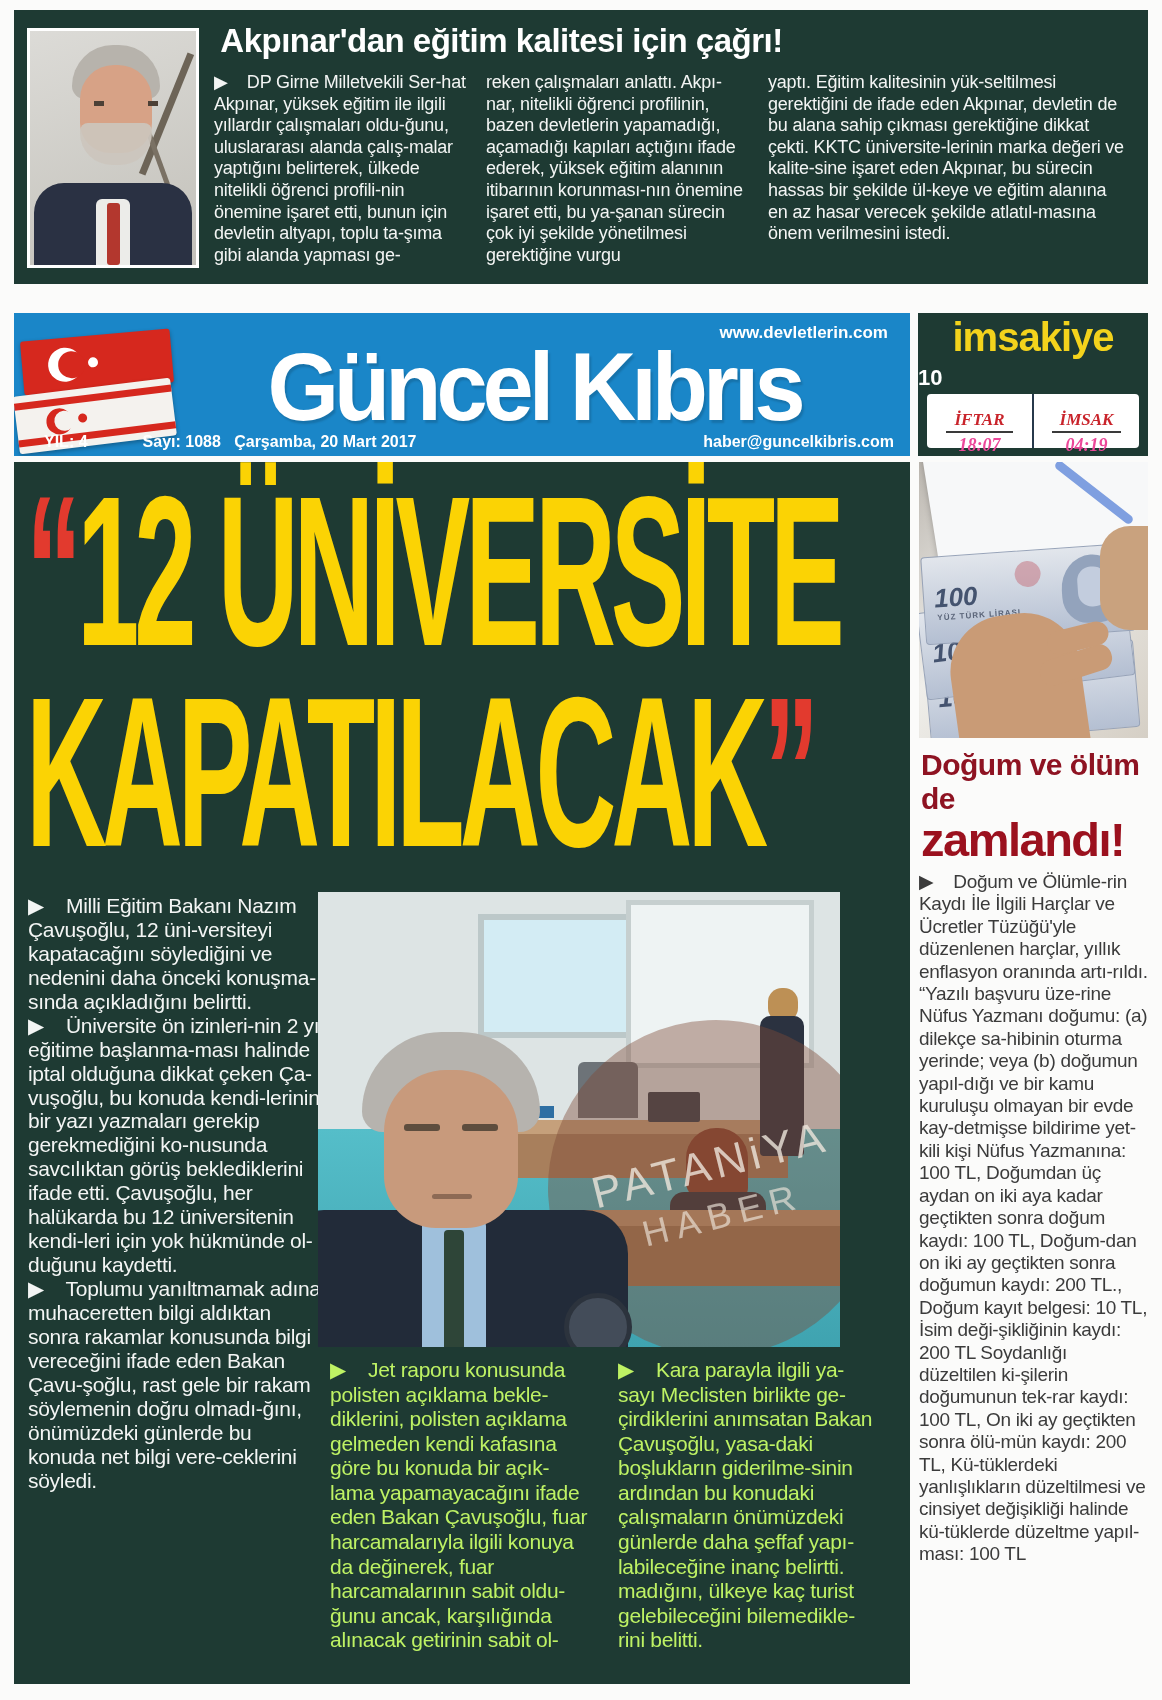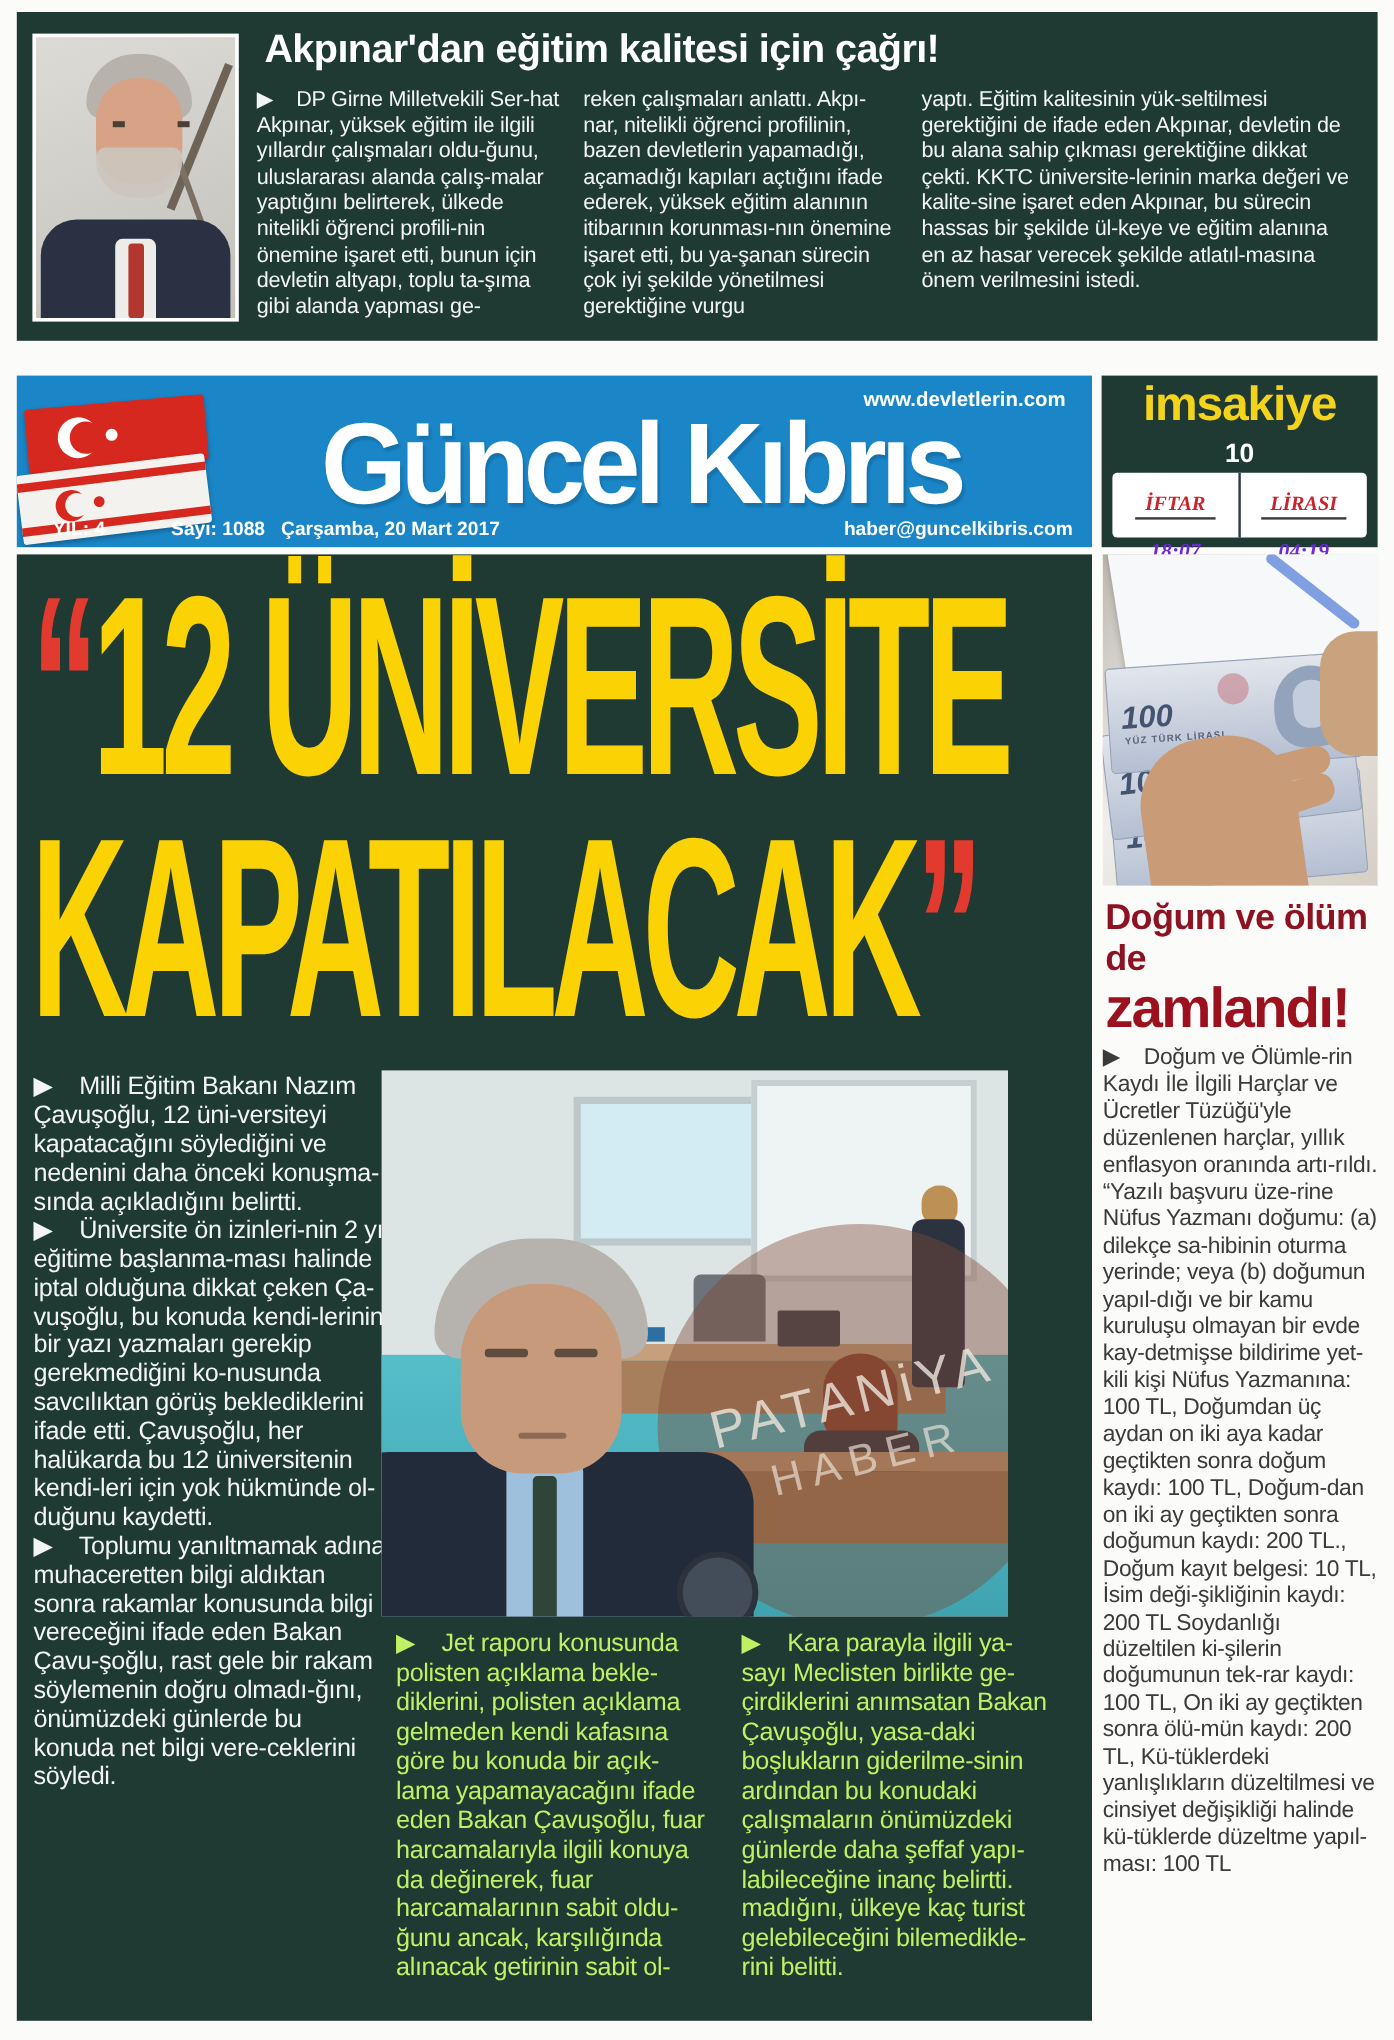--- a/index.html
+++ b/index.html
@@ -39,26 +39,26 @@
   .cres-r-in{position:absolute;left:38px;top:20px;width:20px;height:20px;background:#f4f2ee;border-radius:50%;}
   .star-r{position:absolute;left:62px;top:25px;width:9px;height:9px;background:#d6281e;border-radius:50%;}
   .masthead-title{left:150px;top:20px;width:740px;text-align:center;color:#fff;font-size:92px;font-weight:700;letter-spacing:-5px;transform:scaleY(1.04);transform-origin:top center;white-space:nowrap;text-shadow:2px 3px 2px rgba(0,0,0,.15);}
   .masthead-site{right:22px;top:10px;color:#fff;font-size:17px;font-weight:700;}
   .masthead-bottom{left:30px;right:16px;bottom:5px;display:flex;gap:55px;color:#fff;font-size:16px;font-weight:700;align-items:baseline;}
   .masthead-bottom .email{margin-left:auto;}
 
   
   .imsakiye{left:918px;top:313px;width:230px;height:143px;background:#1e3a33;}
   .ims-title{left:0;top:2px;width:100%;text-align:center;color:#f3d31c;font-size:40px;font-weight:700;letter-spacing:-1px;}
-  .ims-day{left:0;top:52px;width:100%;text-align:center;color:#fff;font-size:22px;font-weight:700;}
+  .ims-day{left:0;top:52px;width:100%;text-align:left;color:#fff;font-size:22px;font-weight:700;}
   .ims-table{left:9px;right:9px;bottom:8px;height:54px;background:#fff;border-radius:4px;display:flex;font-family:"Liberation Serif","DejaVu Serif",serif;font-style:italic;font-weight:700;}
   .ims-cell{flex:1;text-align:center;padding-top:16px;}
   .ims-cell + .ims-cell{border-left:2px solid #27394b;}
   .ims-label{color:#c9242b;font-size:17px;border-bottom:2px solid #3a3a3a;display:inline-block;padding:0 8px 1px 8px;}
-  .ims-time{color:#6d28d9;font-size:18px;margin-top:16px;}
+  .ims-time{color:#ec4899;font-size:18px;margin-top:2px;}
 
   
   .main-box{left:14px;top:462px;width:896px;height:1222px;background:#1e3a33;overflow:hidden;}
   .big-headline{left:12px;top:10px;width:880px;color:#fbd304;font-weight:700;font-size:112px;line-height:0.95;letter-spacing:-5px;transform:scaleY(1.9);transform-origin:top left;white-space:nowrap;}
   .big-headline .q{color:#e23a2e;}
   .lead-left{left:14px;top:432px;width:296px;color:#f3f5f4;font-size:21px;line-height:1.14;letter-spacing:-0.3px;}
   .lead-left p{margin:0;}
   .bottom-cols{left:316px;top:896px;width:570px;display:flex;gap:26px;color:#bef264;font-size:21px;line-height:1.17;letter-spacing:-0.3px;}
   .bottom-cols p{margin:0;}
   .bcA{width:262px;} .bcB{width:262px;}
@@ -173,21 +173,21 @@
 
   <div class="abs imsakiye">
     <div class="abs ims-title">imsakiye</div>
     <div class="abs ims-day">10</div>
     <div class="abs ims-table">
       <div class="ims-cell">
         <div class="ims-label">İFTAR</div>
         <div class="ims-time">18:07</div>
       </div>
       <div class="ims-cell">
-        <div class="ims-label">LİRASI</div>
+        <div class="ims-label">İMSAK</div>
         <div class="ims-time">04:19</div>
       </div>
     </div>
   </div>
 
   <div class="abs main-box">
     <div class="abs big-headline">
       <div><span class="q">“</span><span>12 ÜNİVERSİTE</span></div>
       <div><span>KAPATILACAK</span><span class="q">”</span></div>
     </div>

